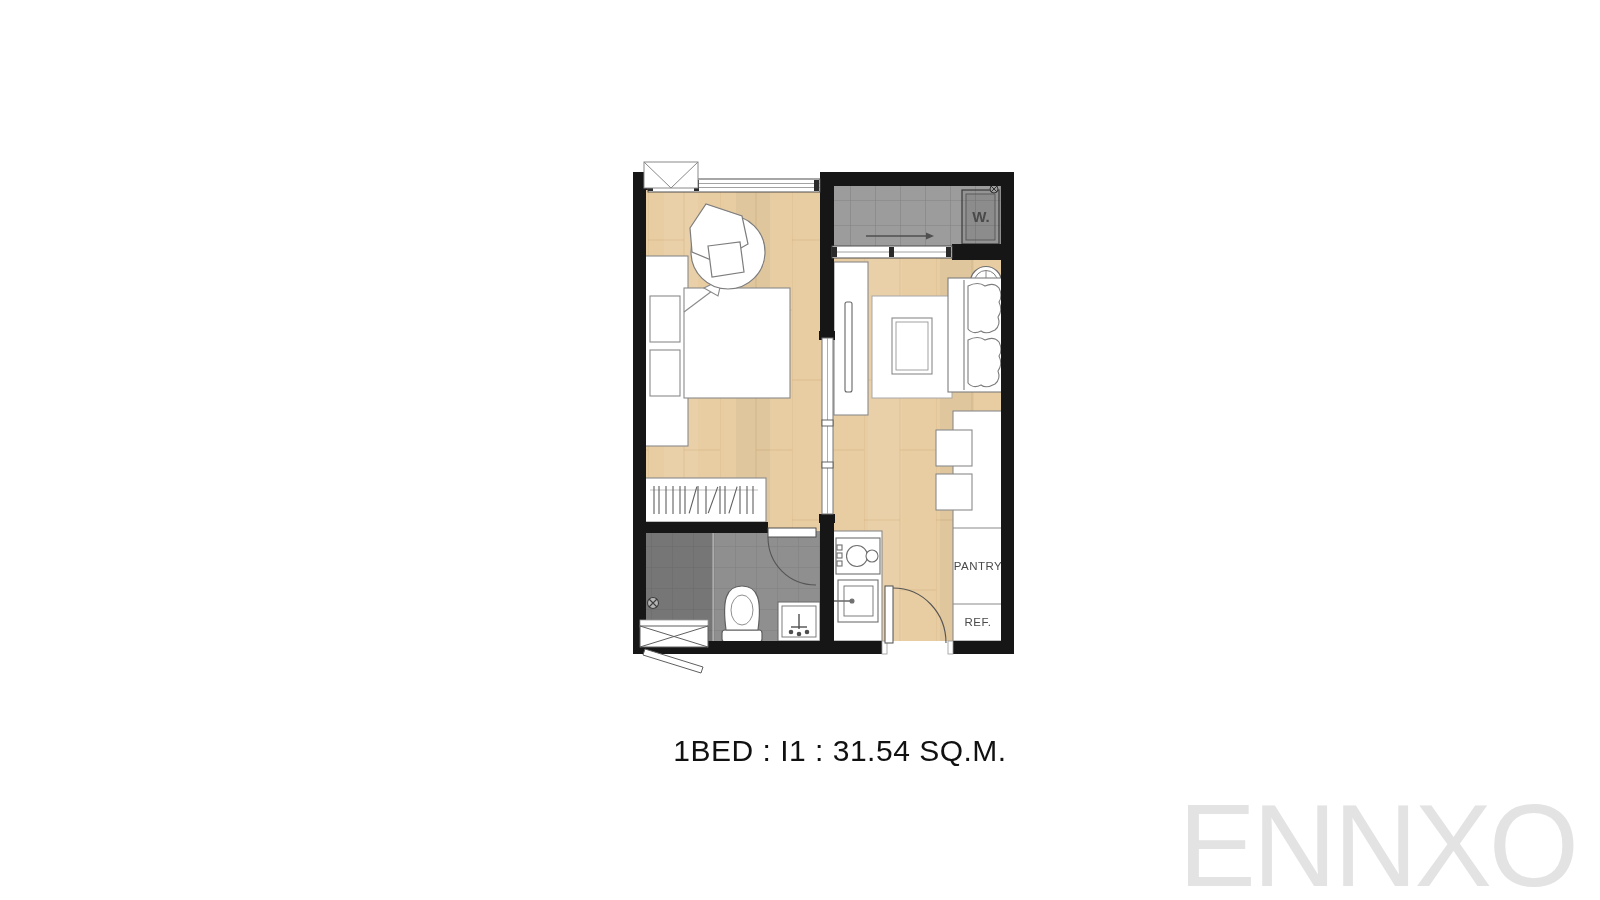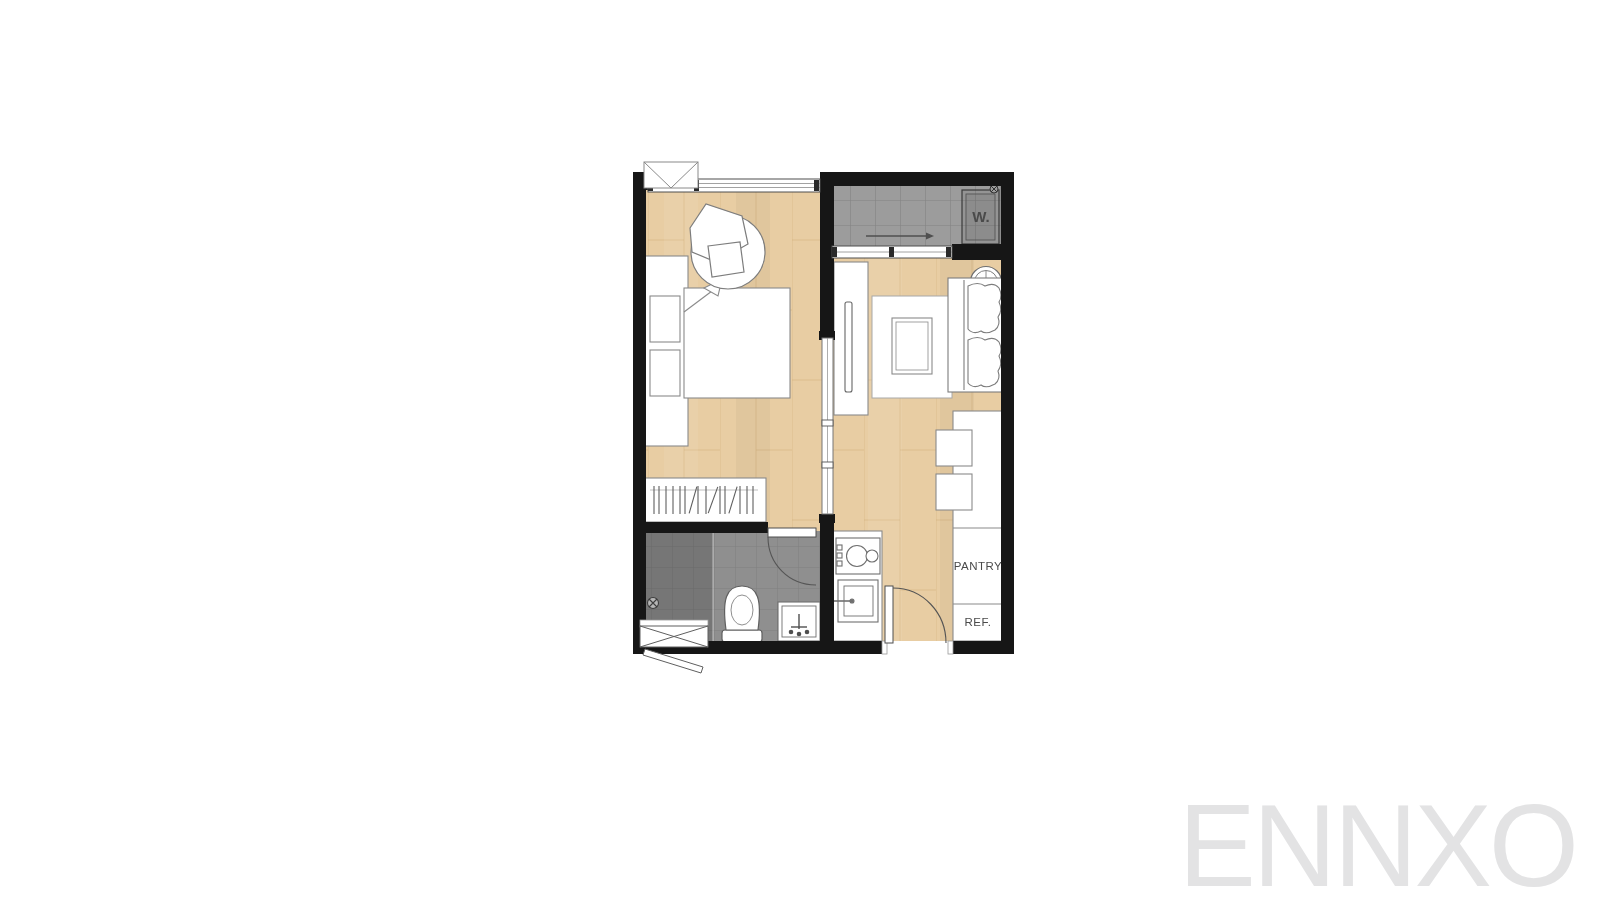--- a/index.html
+++ b/index.html
@@ -250,15 +250,16 @@
     <rect x="640" y="626" width="68" height="21"></rect>
     <path d="M640,626 L708,647 M708,626 L640,647" fill="none"></path>
     <polygon points="645,649 703,667 701,673 643,655"></polygon>
   </g>
 
   <text class="plan-label" x="981" y="222" font-size="15" font-weight="bold" fill="#2a2a2a" text-anchor="middle">W.</text>
   <text class="plan-label" x="978" y="570" font-size="11.5" letter-spacing="0.5" text-anchor="middle">PANTRY</text>
   <text class="plan-label" x="978" y="626" font-size="11.5" letter-spacing="0.5" text-anchor="middle">REF.</text>
 </svg>
 
+<div class="caption">1BED : I1 : 31.54 SQ.M.</div>
 <div class="watermark">ENNXO</div>
 
 </div>
 
 </body></html>

